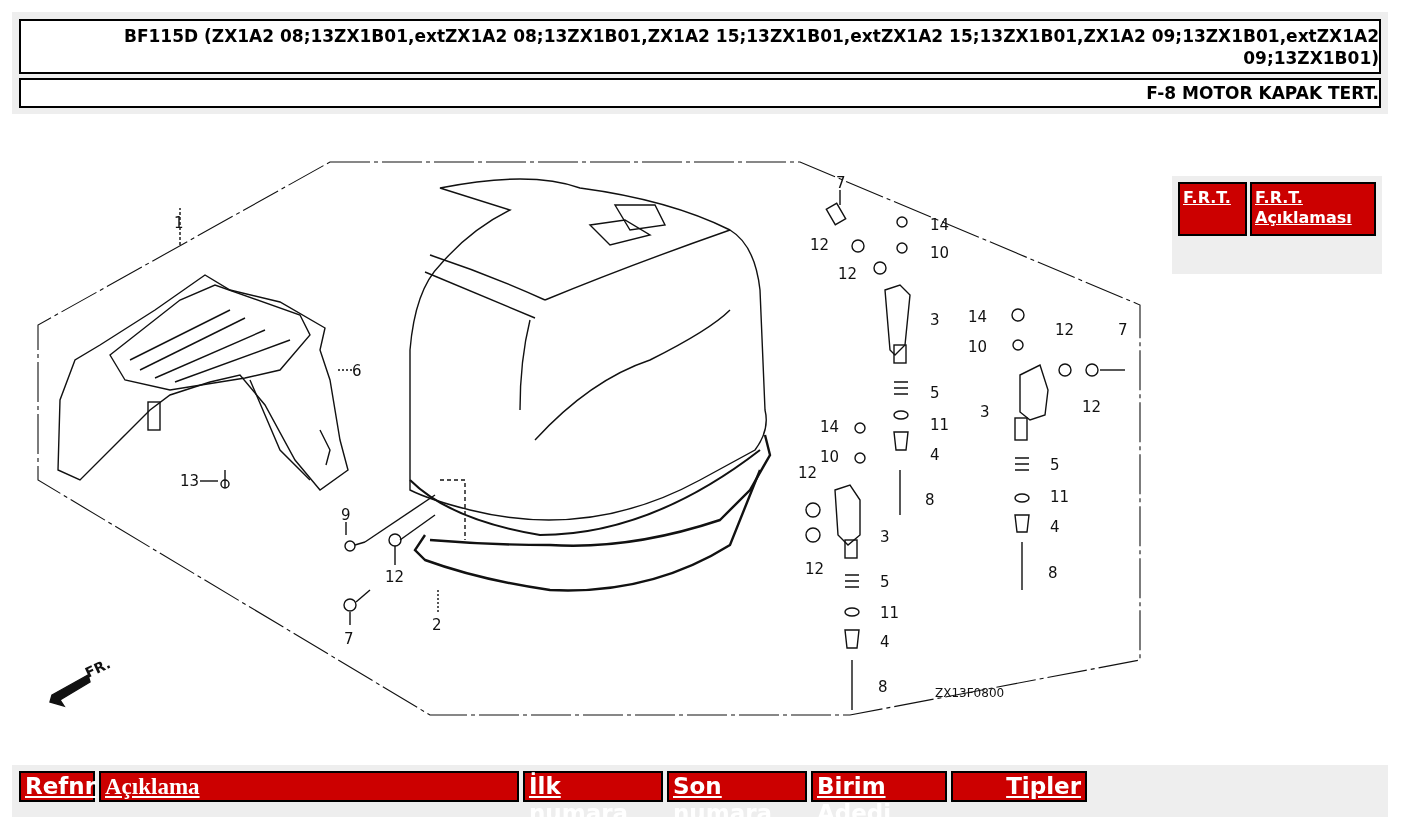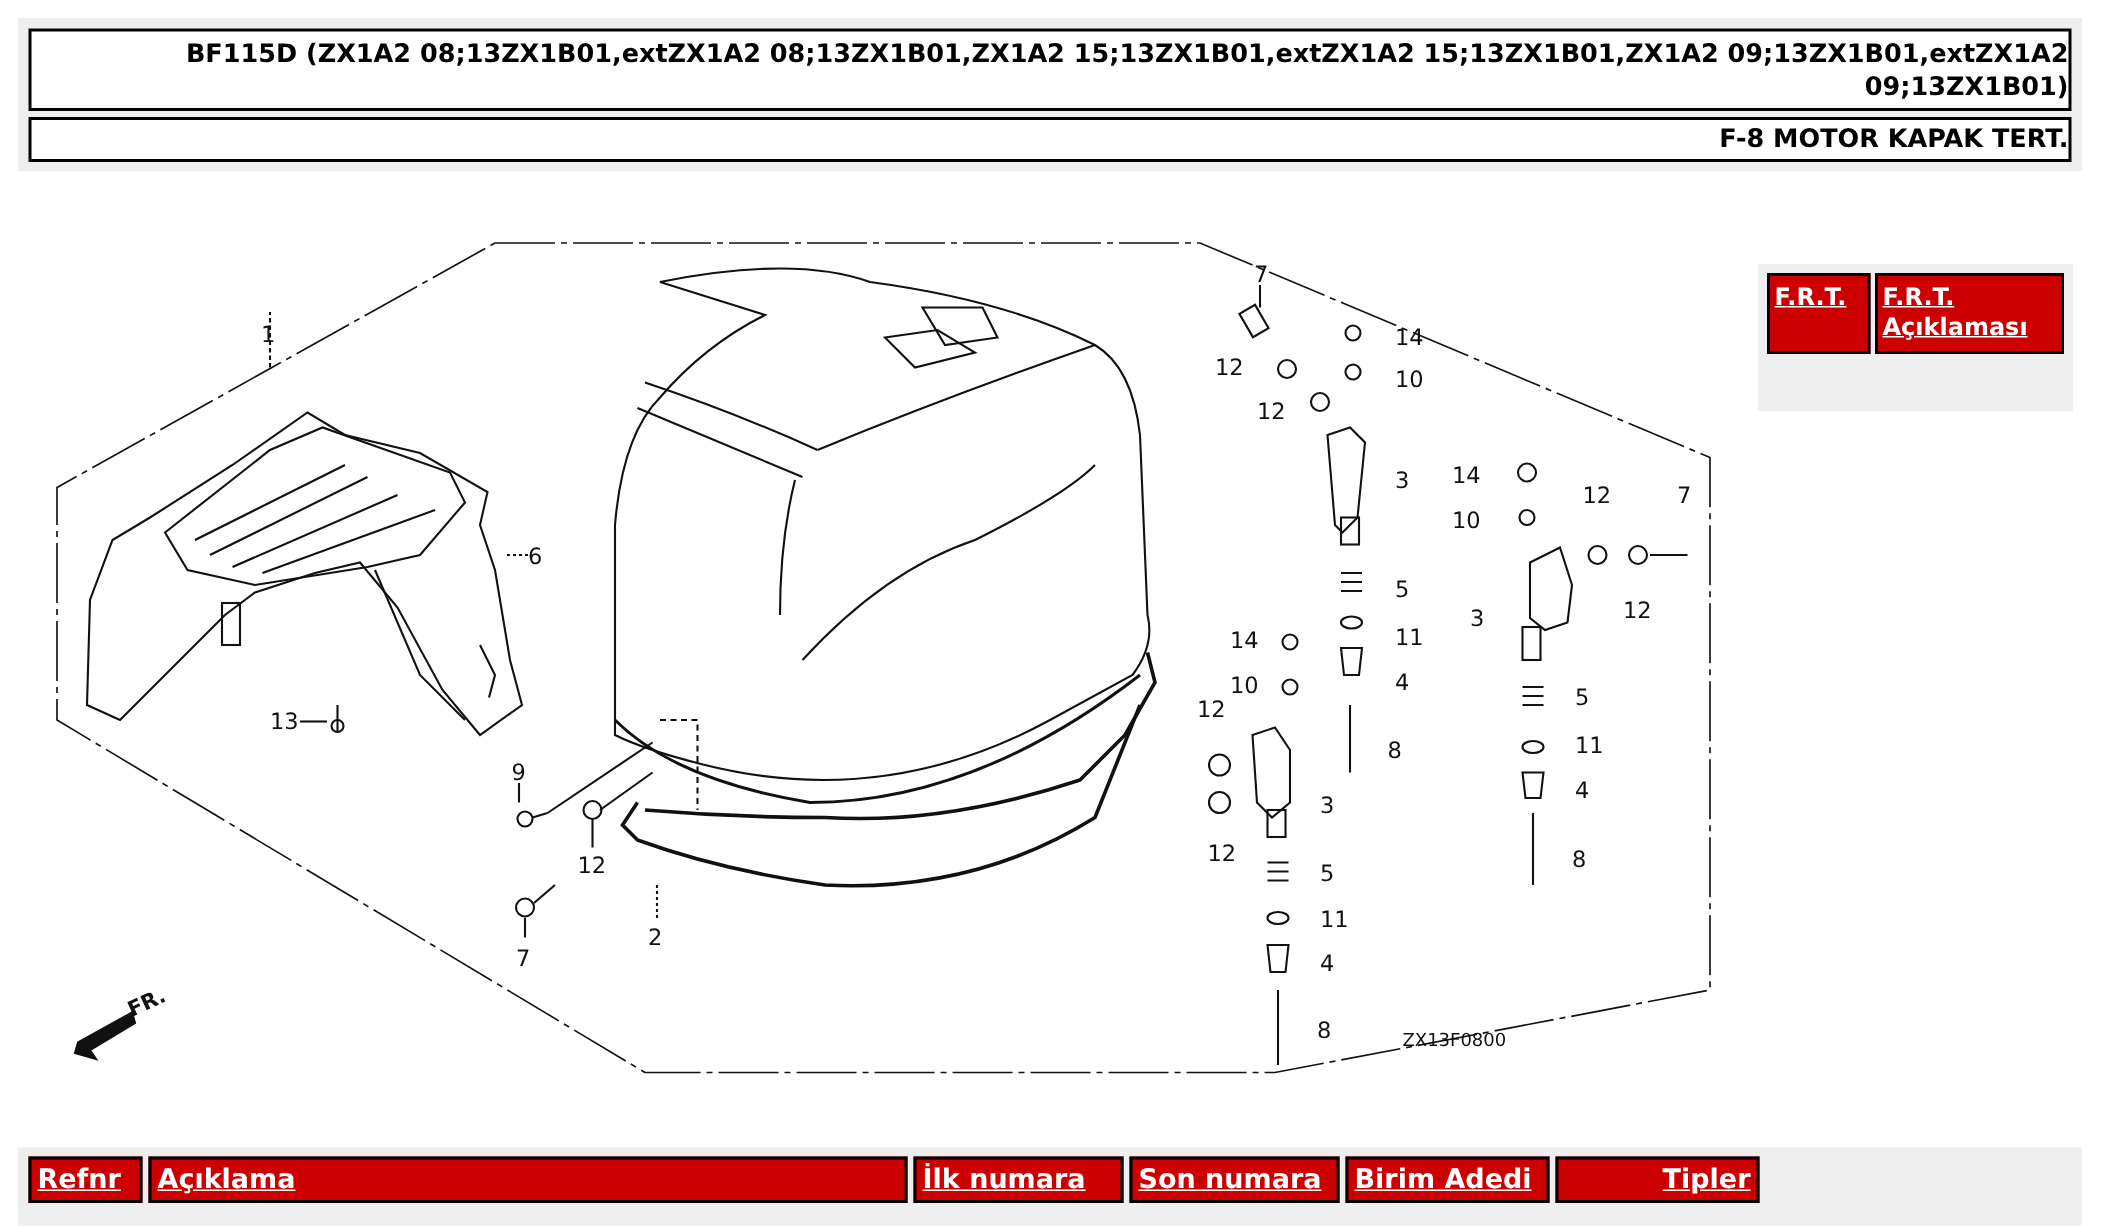--- a/index.html
+++ b/index.html
@@ -43,21 +43,21 @@
     }
 
     
     .parts-wrap {
       position: absolute; left: 12px; top: 765px; width: 1376px; height: 52px;
       background: #eeeeee; box-sizing: border-box; padding: 6px 7px 0 7px;
     }
     .parts-head { display: flex; gap: 4px; }
     .parts-head .th {
       background: #cc0000; border: 2px solid #000; box-sizing: border-box;
-      height: 31px; line-height: 27px; padding: 0 4px; font-weight: bold; font-size: 18px;
+      height: 31px; line-height: 27px; padding: 0 4px; font-weight: bold; font-size: 23px;
     }
     .parts-head .th a { color: #fff; text-decoration: underline; }
   </style>
 </head>
 <body>
 
 <div class="header-wrap">
   <div class="header-box header-title">BF115D (ZX1A2 08;13ZX1B01,extZX1A2 08;13ZX1B01,ZX1A2 15;13ZX1B01,extZX1A2 15;13ZX1B01,ZX1A2 09;13ZX1B01,extZX1A2 09;13ZX1B01)</div>
   <div class="header-box header-sub">F-8 MOTOR KAPAK TERT.</div>
 </div>
@@ -221,29 +221,29 @@
       <a>F.R.T. Açıklaması</a>
     </div>
   </div>
 </div>
 
 <div class="parts-wrap">
   <div class="parts-head">
     <div class="th" style="width:76px;">
       <a>Refnr</a>
     </div>
-    <div class="th" style="width:506px;">
+    <div class="th" style="width:420px;font-family:Liberation Serif, serif;">
       <a>Açıklama</a>
     </div>
     <div class="th" style="width:140px;">
       <a>İlk numara</a>
     </div>
     <div class="th" style="width:140px;">
       <a>Son numara</a>
     </div>
-    <div class="th" style="width:136px;">
+    <div class="th" style="width:136px;text-decoration:underline;">
       <a>Birim Adedi</a>
     </div>
     <div class="th" style="width:136px; text-align:right;">
       <a>Tipler</a>
     </div>
   </div>
 </div>
 
 </body></html>

